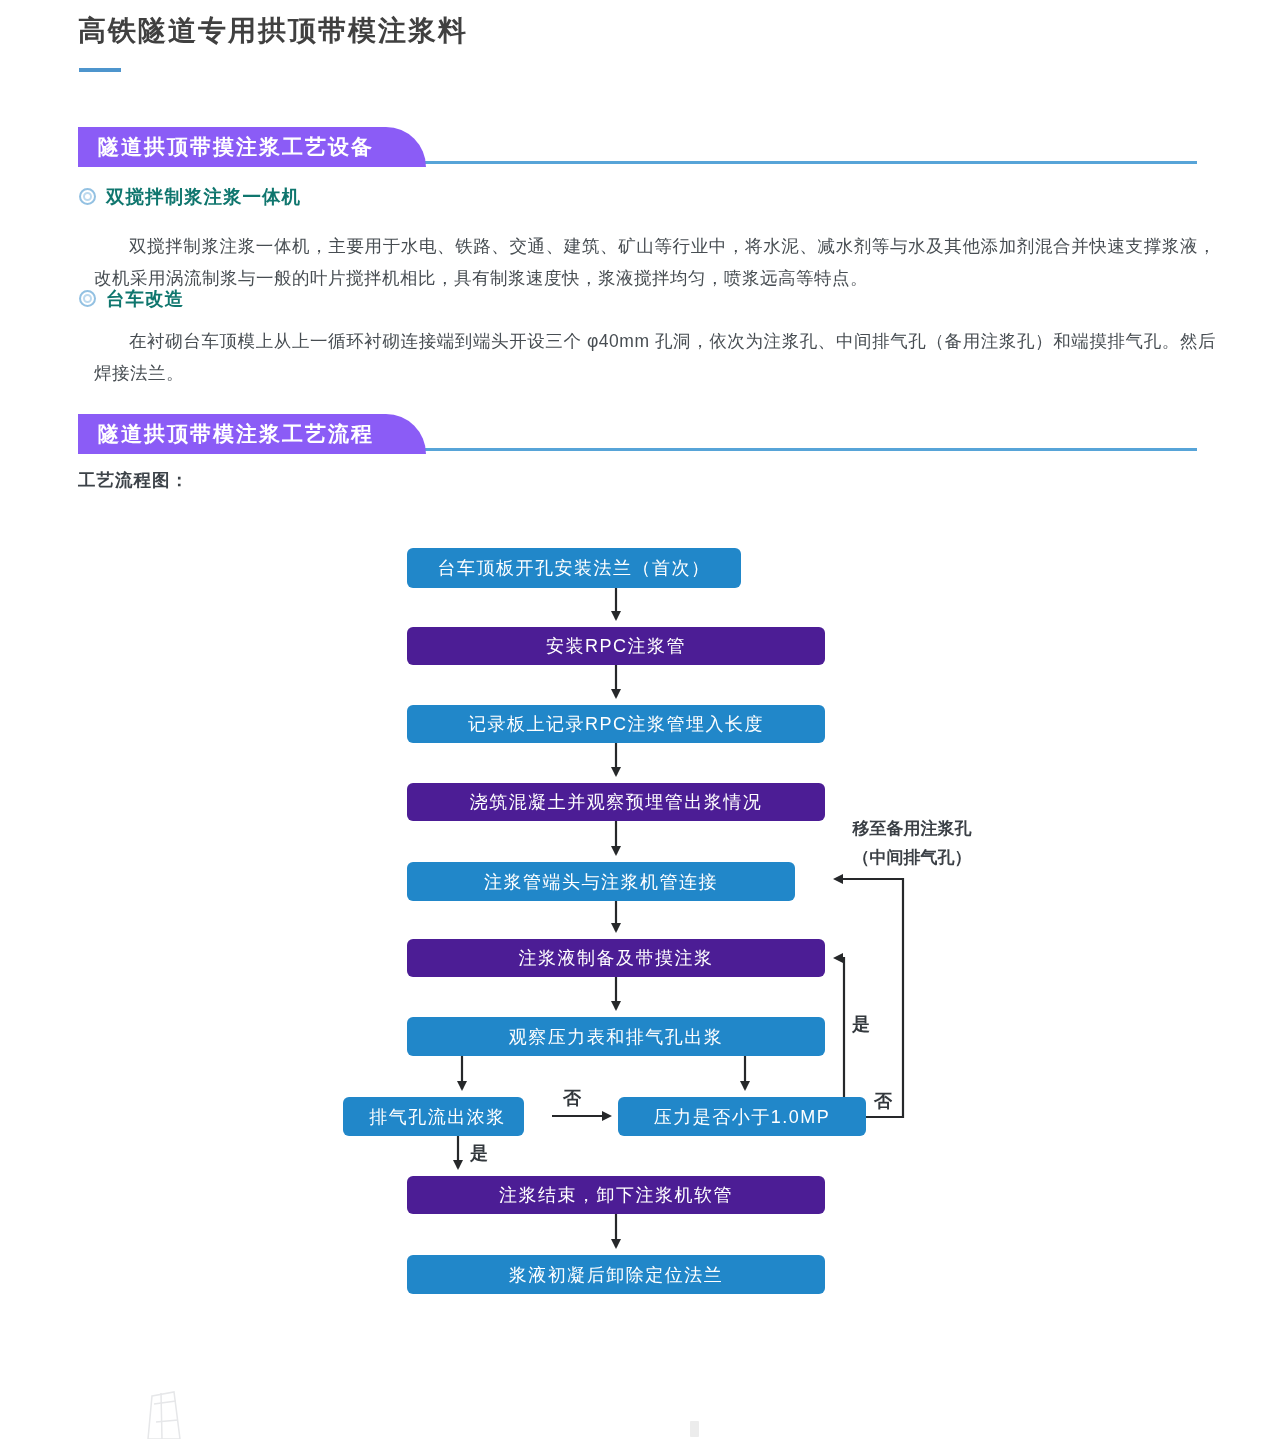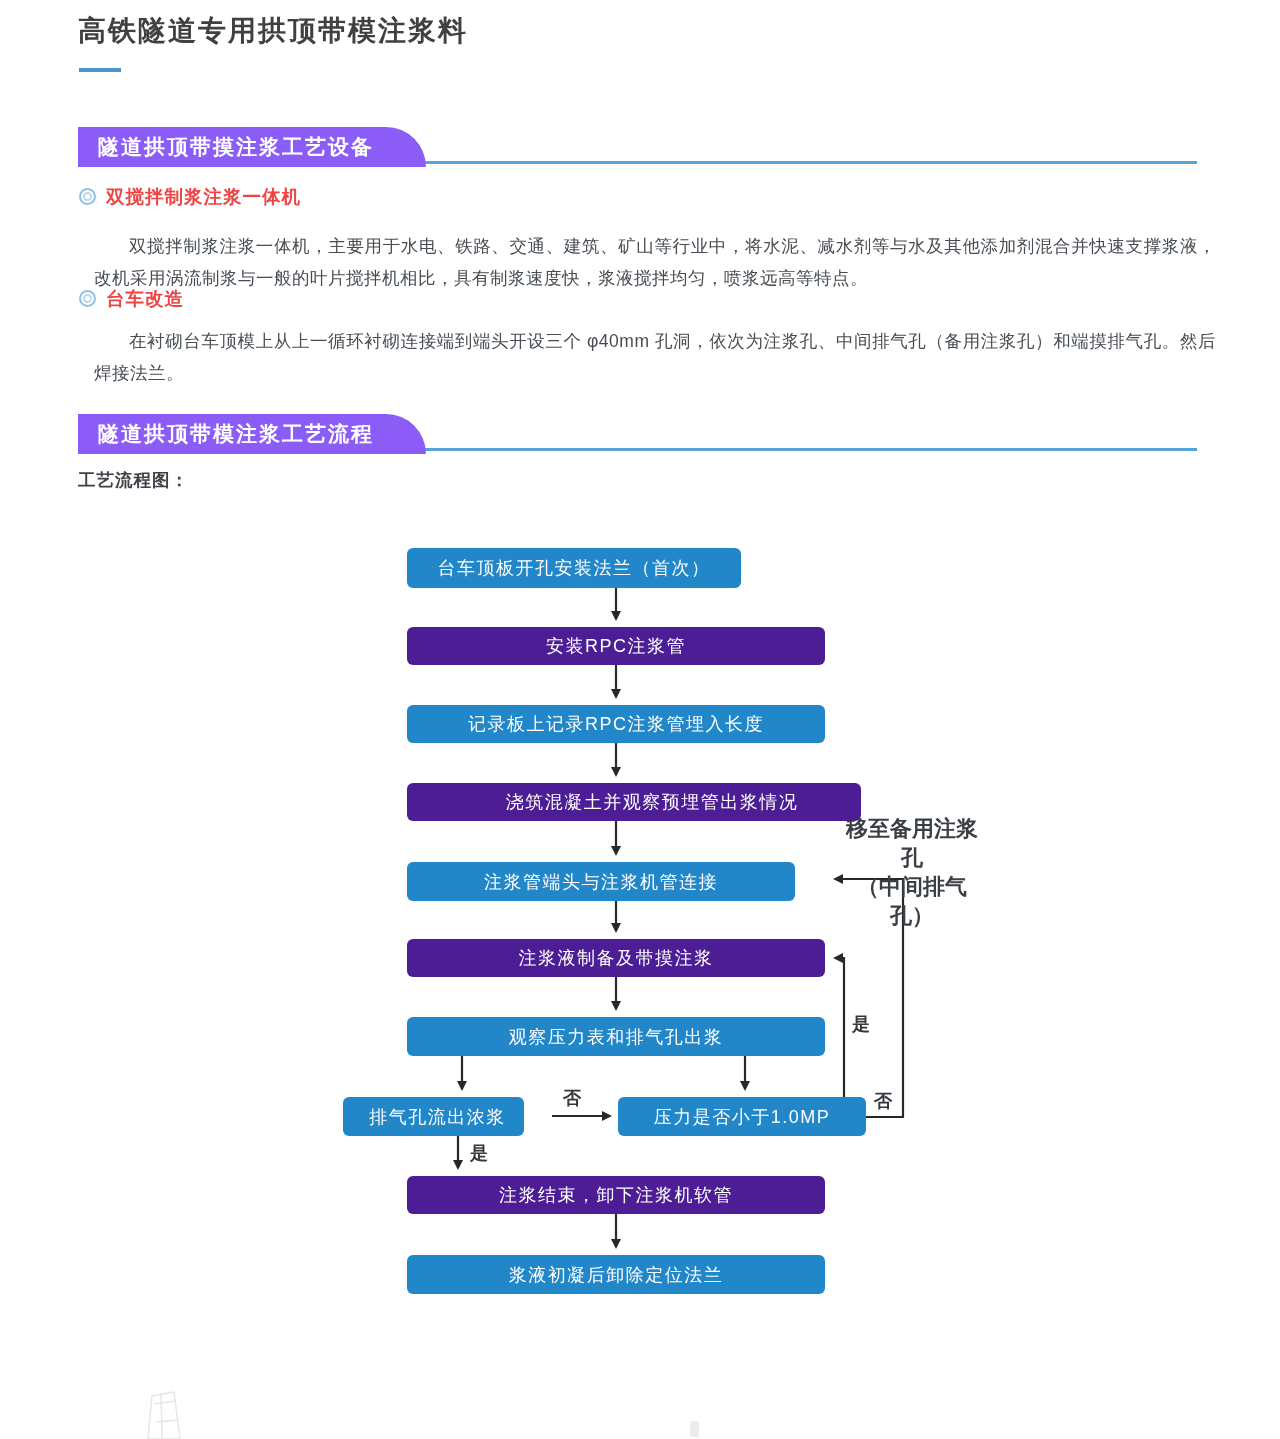--- a/index.html
+++ b/index.html
@@ -30,21 +30,21 @@
   .bullet-1{top:184px;}
   .bullet-2{top:286px;}
   .bullet-icon{
     width:13px;height:13px;border:2px solid #93c1e2;border-radius:50%;
     margin-right:10px;position:relative;flex:0 0 auto;
   }
   .bullet-icon::after{
     content:"";position:absolute;left:2px;top:2px;width:5px;height:5px;
     border:2px solid #bcd9ee;border-radius:50%;
   }
-  .bullet-text{font-size:18.5px;font-weight:bold;color:#ef4444;letter-spacing:1px;}
+  .bullet-text{font-size:18.5px;font-weight:bold;color:#0f766e;letter-spacing:1px;}
   .para{
     position:absolute;left:78px;width:1122px;margin:16px;
     font-size:17.5px;line-height:32px;color:#474d52;
     text-indent:2em;text-align:justify;letter-spacing:0.5px;
   }
   .para-1{top:214px;}
   .para-2{top:309px;}
   .flow-caption{
     position:absolute;left:78px;top:468px;font-size:17.5px;font-weight:bold;
     color:#3c4248;letter-spacing:1px;
@@ -52,39 +52,39 @@
   
   .node{
     position:absolute;display:flex;align-items:center;justify-content:center;
     color:#ffffff;font-size:18px;letter-spacing:1.5px;border-radius:6px;z-index:2;
   }
   .node.blue{background:#2187c9;}
   .node.gray{background:#4c1d95;}
   .n1{left:407px;top:548px;width:334px;height:40px;}
   .n2{left:407px;top:627px;width:418px;height:38px;}
   .n3{left:407px;top:705px;width:418px;height:38px;}
-  .n4{left:407px;top:783px;width:418px;height:38px;padding-left:36px;}
+  .n4{left:407px;top:783px;width:418px;height:38px;}
   .n5{left:407px;top:862px;width:388px;height:39px;}
   .n6{left:407px;top:939px;width:418px;height:38px;}
   .n7{left:407px;top:1017px;width:418px;height:39px;}
   .n8{left:343px;top:1097px;width:173px;height:39px;padding-left:8px;}
   .n9{left:618px;top:1097px;width:248px;height:39px;}
   .n10{left:407px;top:1176px;width:418px;height:38px;}
   .n11{left:407px;top:1255px;width:418px;height:39px;}
   .flow-svg{position:absolute;left:0;top:0;z-index:1;pointer-events:none;}
   .edge-label{
     position:absolute;font-size:18px;font-weight:bold;color:#33383d;z-index:3;
   }
   .el-no1{left:563px;top:1086px;}
   .el-yes1{left:470px;top:1141px;}
   .el-yes2{left:852px;top:1012px;}
   .el-no2{left:874px;top:1089px;}
   .reroute-label{
     position:absolute;left:836px;top:814px;width:152px;text-align:center;
-    font-size:22px;font-weight:bold;color:#3a3f45;line-height:29px;z-index:3;
+    font-size:17px;font-weight:bold;color:#3a3f45;line-height:29px;z-index:3;
   }
   
   .watermark{position:absolute;left:128px;top:1382px;z-index:0;}
   .page-artifact{
     position:absolute;left:690px;top:1421px;width:9px;height:16px;
     background:#dcdcdd;opacity:0.55;border-radius:1px;
   }
 </style>
 </head>
 <body>

